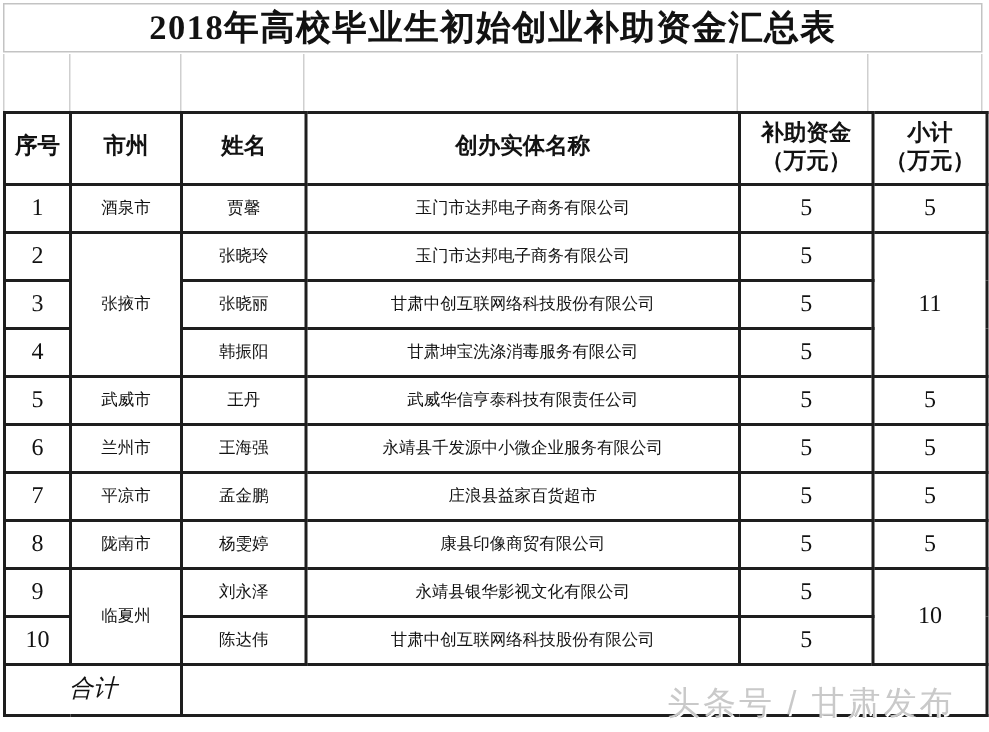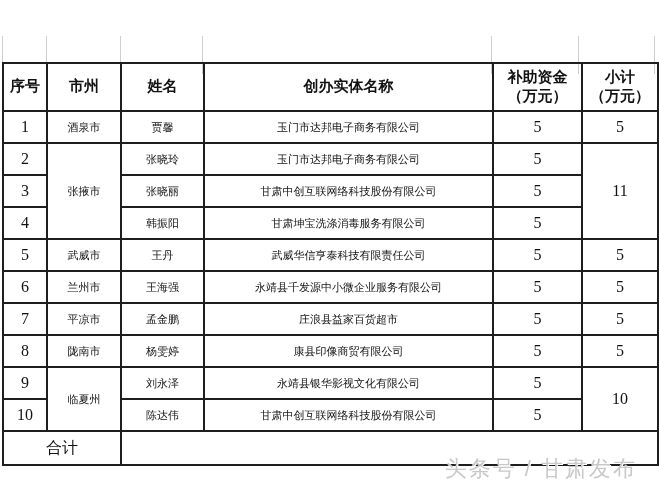--- a/index.html
+++ b/index.html
@@ -18,49 +18,52 @@
 
   .gap-row {
     position:absolute; left:2px; top:36px; width:653px; height:38px;
     display:flex; box-sizing:border-box;
     border-left:1px solid #cfcfcf; border-right:1px solid #cfcfcf;
   }
   .gap-row .gcell { box-sizing:border-box; height:100%; border-right:1px solid #cfcfcf; }
   .gap-row .gcell:last-child { border-right:none; }
 
   table.maintable {
-    position:absolute; left:2px; top:62px; width:655px;
+    position:absolute; left:2px; top:74px; width:655px;
     border-collapse:collapse; table-layout:fixed;
   }
   .maintable th, .maintable td {
     border:2px solid #1e1e1e; text-align:center; vertical-align:middle;
     padding:0 2px; overflow:hidden; box-sizing:border-box;
   }
   .maintable th {
     height:48px; font-size:15px; font-weight:bold;
     white-space:pre-line; line-height:1.3;
   }
   .maintable td { height:30px; font-size:11px; line-height:1.1; }
   .maintable tr.data-row { height:32px; }
-  .maintable tr.total-row { height:34px; }
+  .maintable tr.total-row { height:34px;font-style:italic; }
   .maintable td.num { font-size:16px; }
   .maintable td.total-label { font-size:16px; }
 
   .watermark {
     position:absolute; right:22px; top:454px;
     font-family:"Liberation Sans","DejaVu Sans",sans-serif;
     font-size:22px; color:#c9c9c9; letter-spacing:2px; white-space:nowrap;
     text-shadow:1px 1px 0 #ffffff;
   }
 </style>
 </head>
 <body>
 
 <div class="page">
 
+  <div class="title-box">
+    <span>2018年高校毕业生初始创业补助资金汇总表</span>
+  </div>
 
   <div class="gap-row">
     <div class="gcell" style="width:44px"></div>
     <div class="gcell" style="width:74px"></div>
     <div class="gcell" style="width:83px"></div>
     <div class="gcell" style="width:289px"></div>
     <div class="gcell" style="width:88px"></div>
     <div class="gcell" style="width:75px"></div>
   </div>
 

